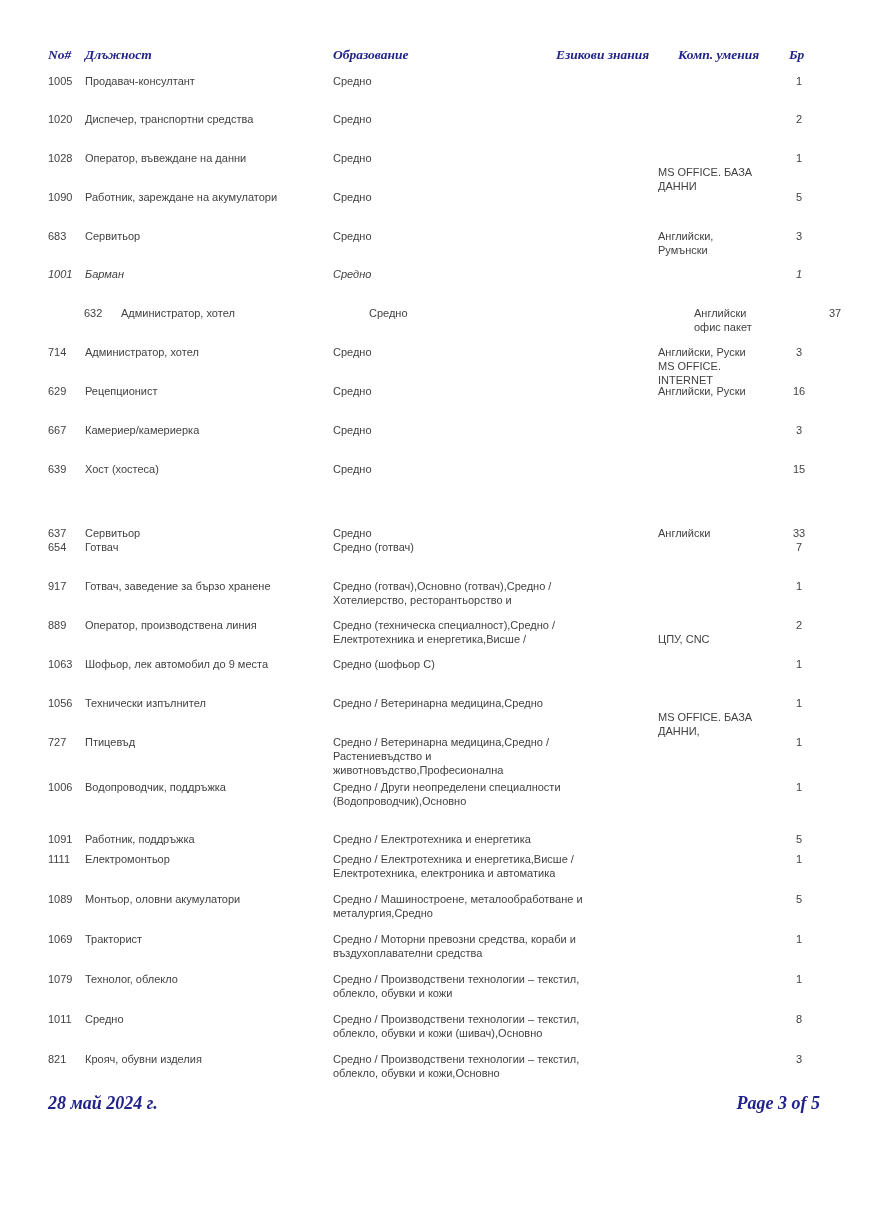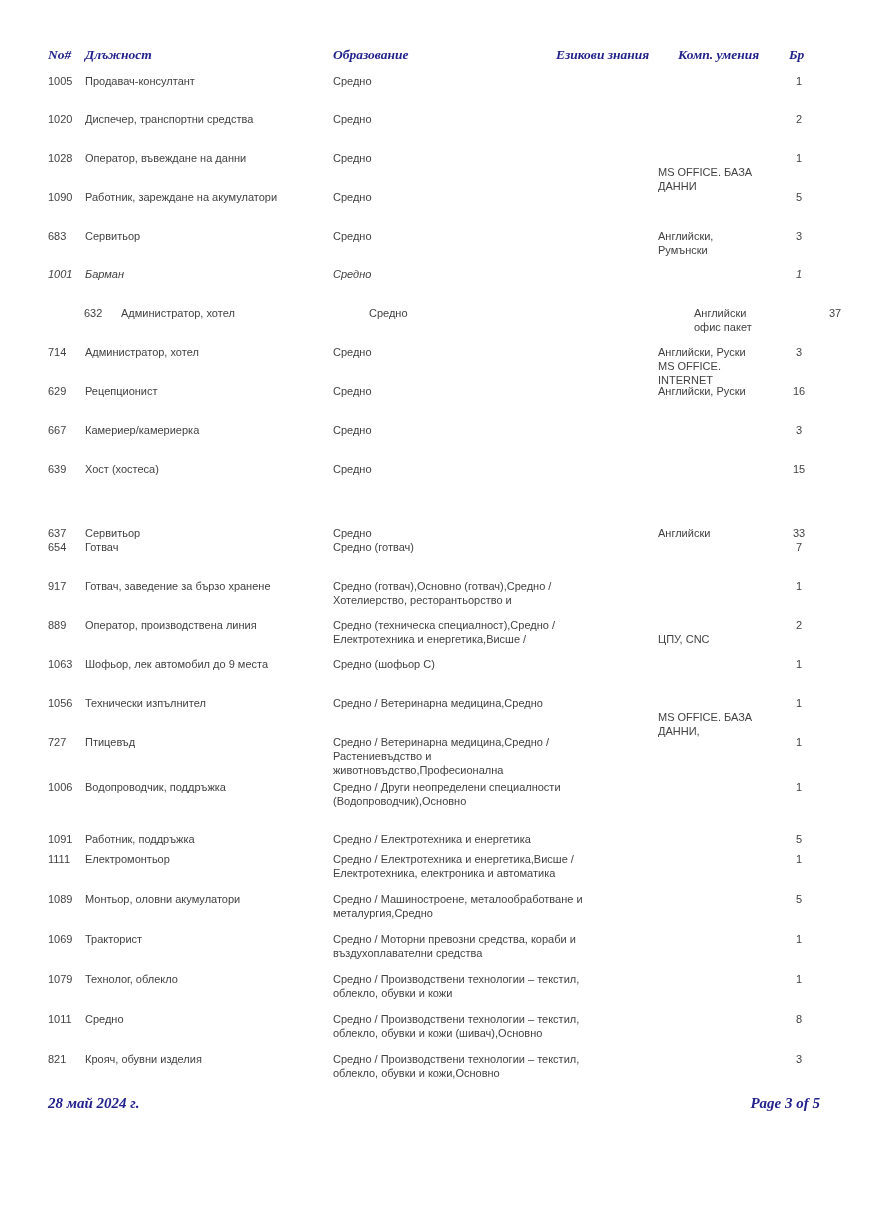--- a/index.html
+++ b/index.html
@@ -37,21 +37,21 @@
   .c-edu{left:333px;width:270px;white-space:pre-line;}
   .c-skills{left:658px;width:100px;}
   .c-skills .lang,.c-skills .comp{font-size:11px;line-height:14px;}
   .c-skills .lang.spacer{height:14px;}
   .c-count{left:777px;width:44px;text-align:center;}
   
   .footer .ft{
     position:absolute;top:1095px;
     font-family:"Liberation Serif",serif;
     font-weight:bold;font-style:italic;
-    font-size:15px;line-height:16px;
+    font-size:18px;line-height:16px;
     color:#22228c;
     white-space:nowrap;
   }
   .ft-date{left:48px;}
   .ft-page{right:50px;text-align:right;}
 </style>
 </head>
 <body>
 
 <div class="page">

